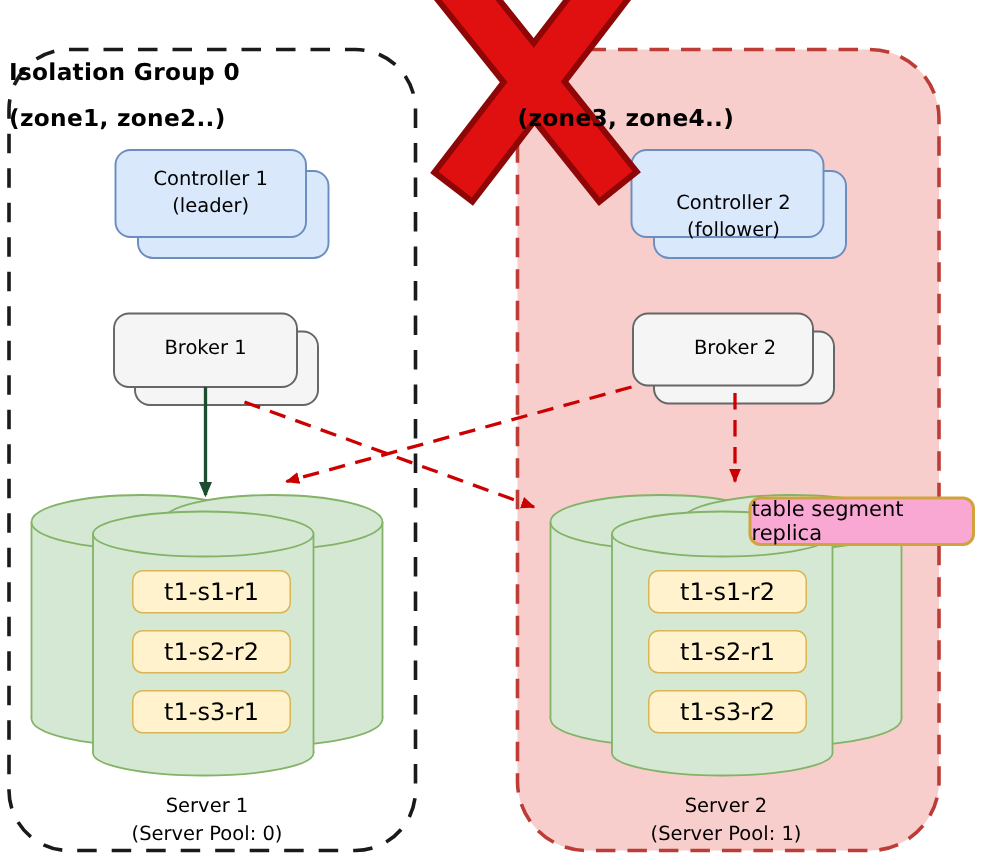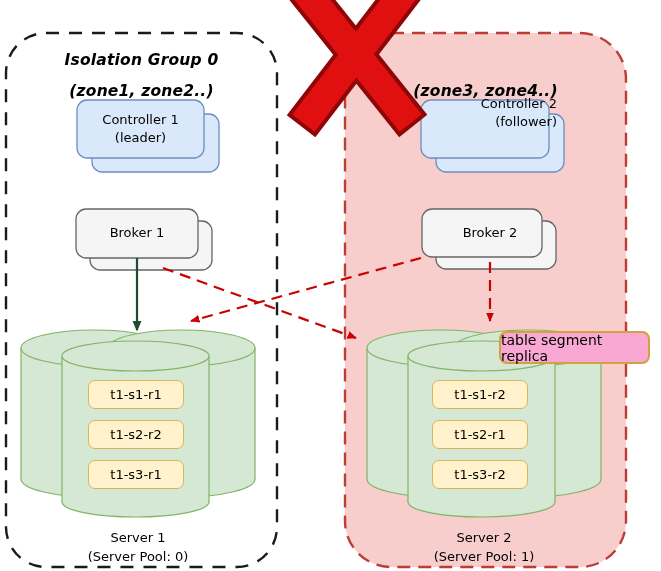--- a/index.html
+++ b/index.html
@@ -3,32 +3,32 @@
 <meta charset="utf-8">
 <style>
   html,body{margin:0;padding:0;background:#ffffff;}
   .stage{
     position:relative;width:661px;height:571px;background:#ffffff;
     font-family:"DejaVu Sans",sans-serif;overflow:hidden;
   }
   .stage svg{position:absolute;left:0;top:0;pointer-events:none;}
   .abs{position:absolute;box-sizing:border-box;}
   .group-title{
-    font-weight:bold;font-style:italic;font-size:15.5px;color:#000;
-    text-align:center;letter-spacing:.2px;margin-top:12px;
+    font-weight:bold;font-size:15.5px;color:#000;
+    letter-spacing:.2px;
   }
   .node-label{
     display:flex;flex-direction:column;align-items:center;justify-content:center;
     font-size:13px;color:#000;line-height:1.4;text-align:center;
   }
   .segment{
     display:flex;align-items:center;justify-content:center;
-    width:96px;height:29px;border-radius:7px;
+    width:106px;height:29px;border-radius:7px;
     background:#fff2cc;border:1.3px solid #d6b656;
-    font-size:13px;color:#000;
+    font-size:16px;color:#000;
   }
   .server-label{
     font-size:13px;color:#000;text-align:center;line-height:1.45;width:180px;
   }
   .callout{
     display:flex;align-items:center;justify-content:center;
     background:#f9a8d4;border:2px solid #d1a33c;border-radius:8px;
     font-size:14px;color:#000;
   }
 </style>
@@ -134,21 +134,21 @@
   <div class="abs group-title" style="left:6px;top:39px;width:271px;">Isolation Group 0</div>
   <div class="abs group-title" style="left:6px;top:70px;width:271px;">(zone1, zone2..)</div>
 
   <div class="abs group-title" style="left:345px;top:70px;width:281px;">(zone3, zone4..)</div>
 
   <div class="abs node-label" style="left:77px;top:100px;width:127px;height:58px;">
     <span>Controller 1</span>
     <span>(leader)</span>
   </div>
 
-  <div class="abs node-label" style="left:421px;top:84px;width:136px;height:58px;align-items:flex-end;">
+  <div class="abs node-label" style="left:421px;top:116px;width:136px;height:58px;">
     <span>Controller 2</span>
     <span>(follower)</span>
   </div>
 
   <div class="abs node-label" style="left:76px;top:209px;width:122px;height:49px;">Broker 1</div>
   <div class="abs node-label" style="left:422px;top:209px;width:136px;height:48px;">Broker 2</div>
 
   <div class="abs segment" style="left:88px;top:380px;">t1-s1-r1</div>
   <div class="abs segment" style="left:88px;top:420px;">t1-s2-r2</div>
   <div class="abs segment" style="left:88px;top:460px;">t1-s3-r1</div>

